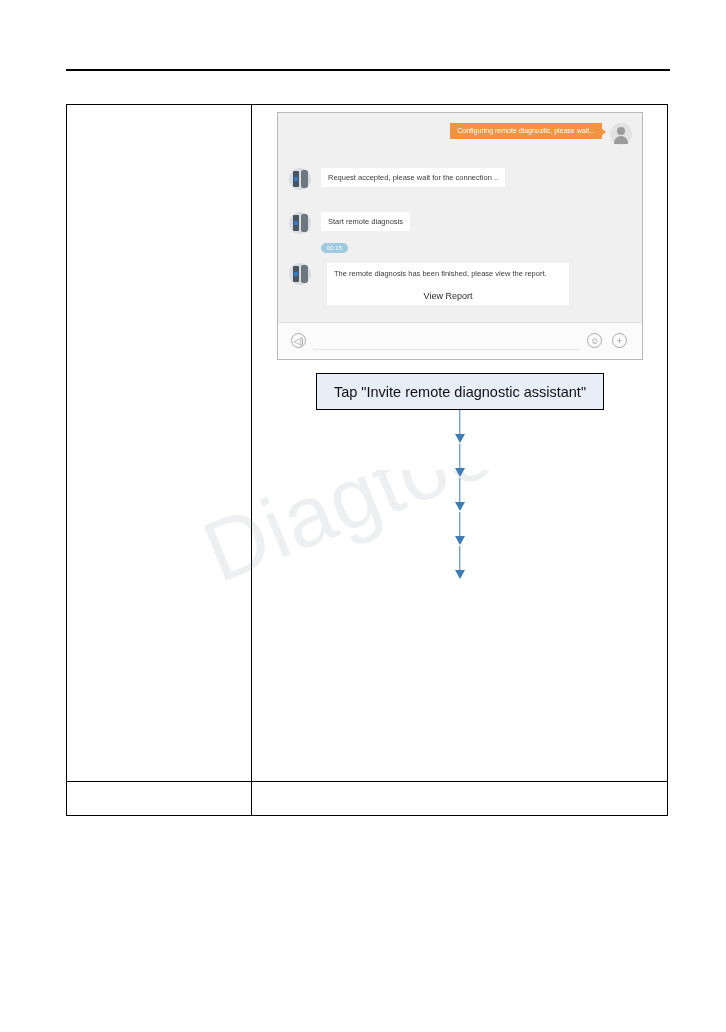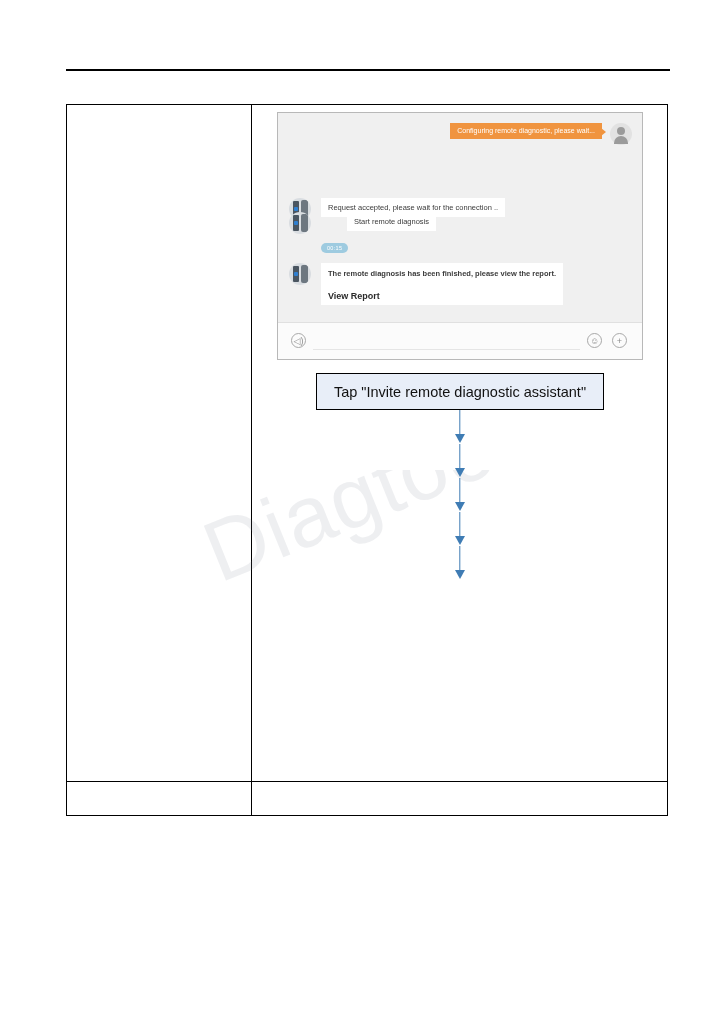--- a/index.html
+++ b/index.html
@@ -216,21 +216,21 @@
     padding: 6px 7px 4px 7px;
     box-sizing: border-box;
   }
   .report-card .rc-text {
     font-size: 7.5px;
     color: #3b3b3b;
     line-height: 1.2;
   }
   .report-card .rc-btn {
     margin-top: 13px;
-    text-align: left;
+    text-align: center;
     font-size: 9px;
     color: #2b2b2b;
   }
   .chat-toolbar {
     position: absolute;
     left: 0; bottom: 0;
     width: 100%;
     height: 36px;
     background: #fbfbfb;
     border-top: 1px solid #e0e0e0;
@@ -327,39 +327,39 @@
 </div>
 
 <div class="chat-shot">
   <div class="chat-body">
 
     <div class="msg-row" style="right:10px; top:10px;">
       <div class="bubble-orange">Configuring remote diagnostic, please wait...</div>
       <div class="avatar-user" style="margin-left:8px;"></div>
     </div>
 
-    <div class="msg-row" style="left:11px; top:55px;margin-top:30px;">
+    <div class="msg-row" style="left:11px; top:55px;">
       <div class="avatar">
           <span class="av-dot"></span>
         </div>
       <div class="bubble-white" style="margin-left:10px;">Request accepted, please wait for the connection ..</div>
     </div>
 
-    <div class="msg-row" style="left:11px; top:99px;gap:26px;">
+    <div class="msg-row" style="left:11px; top:99px;">
       <div class="avatar">
           <span class="av-dot"></span>
         </div>
       <div class="bubble-white" style="margin-left:10px;">Start remote diagnosis</div>
     </div>
 
     <div class="msg-row" style="left:11px; top:150px;">
       <div class="avatar">
           <span class="av-dot"></span>
         </div>
-      <div class="report-card" style="margin-left:10px;font-weight:bold;">
+      <div class="report-card" style="margin-left:16px;">
         <div class="rc-text">The remote diagnosis has been finished, please view the report.</div>
         <div class="rc-btn">View Report</div>
       </div>
     </div>
   </div>
 
   <div class="chat-toolbar">
     <div class="tb-icon tb-voice">◁)</div>
     <div class="chat-input-line"></div>
     <div class="tb-icon tb-smile">☺</div>

